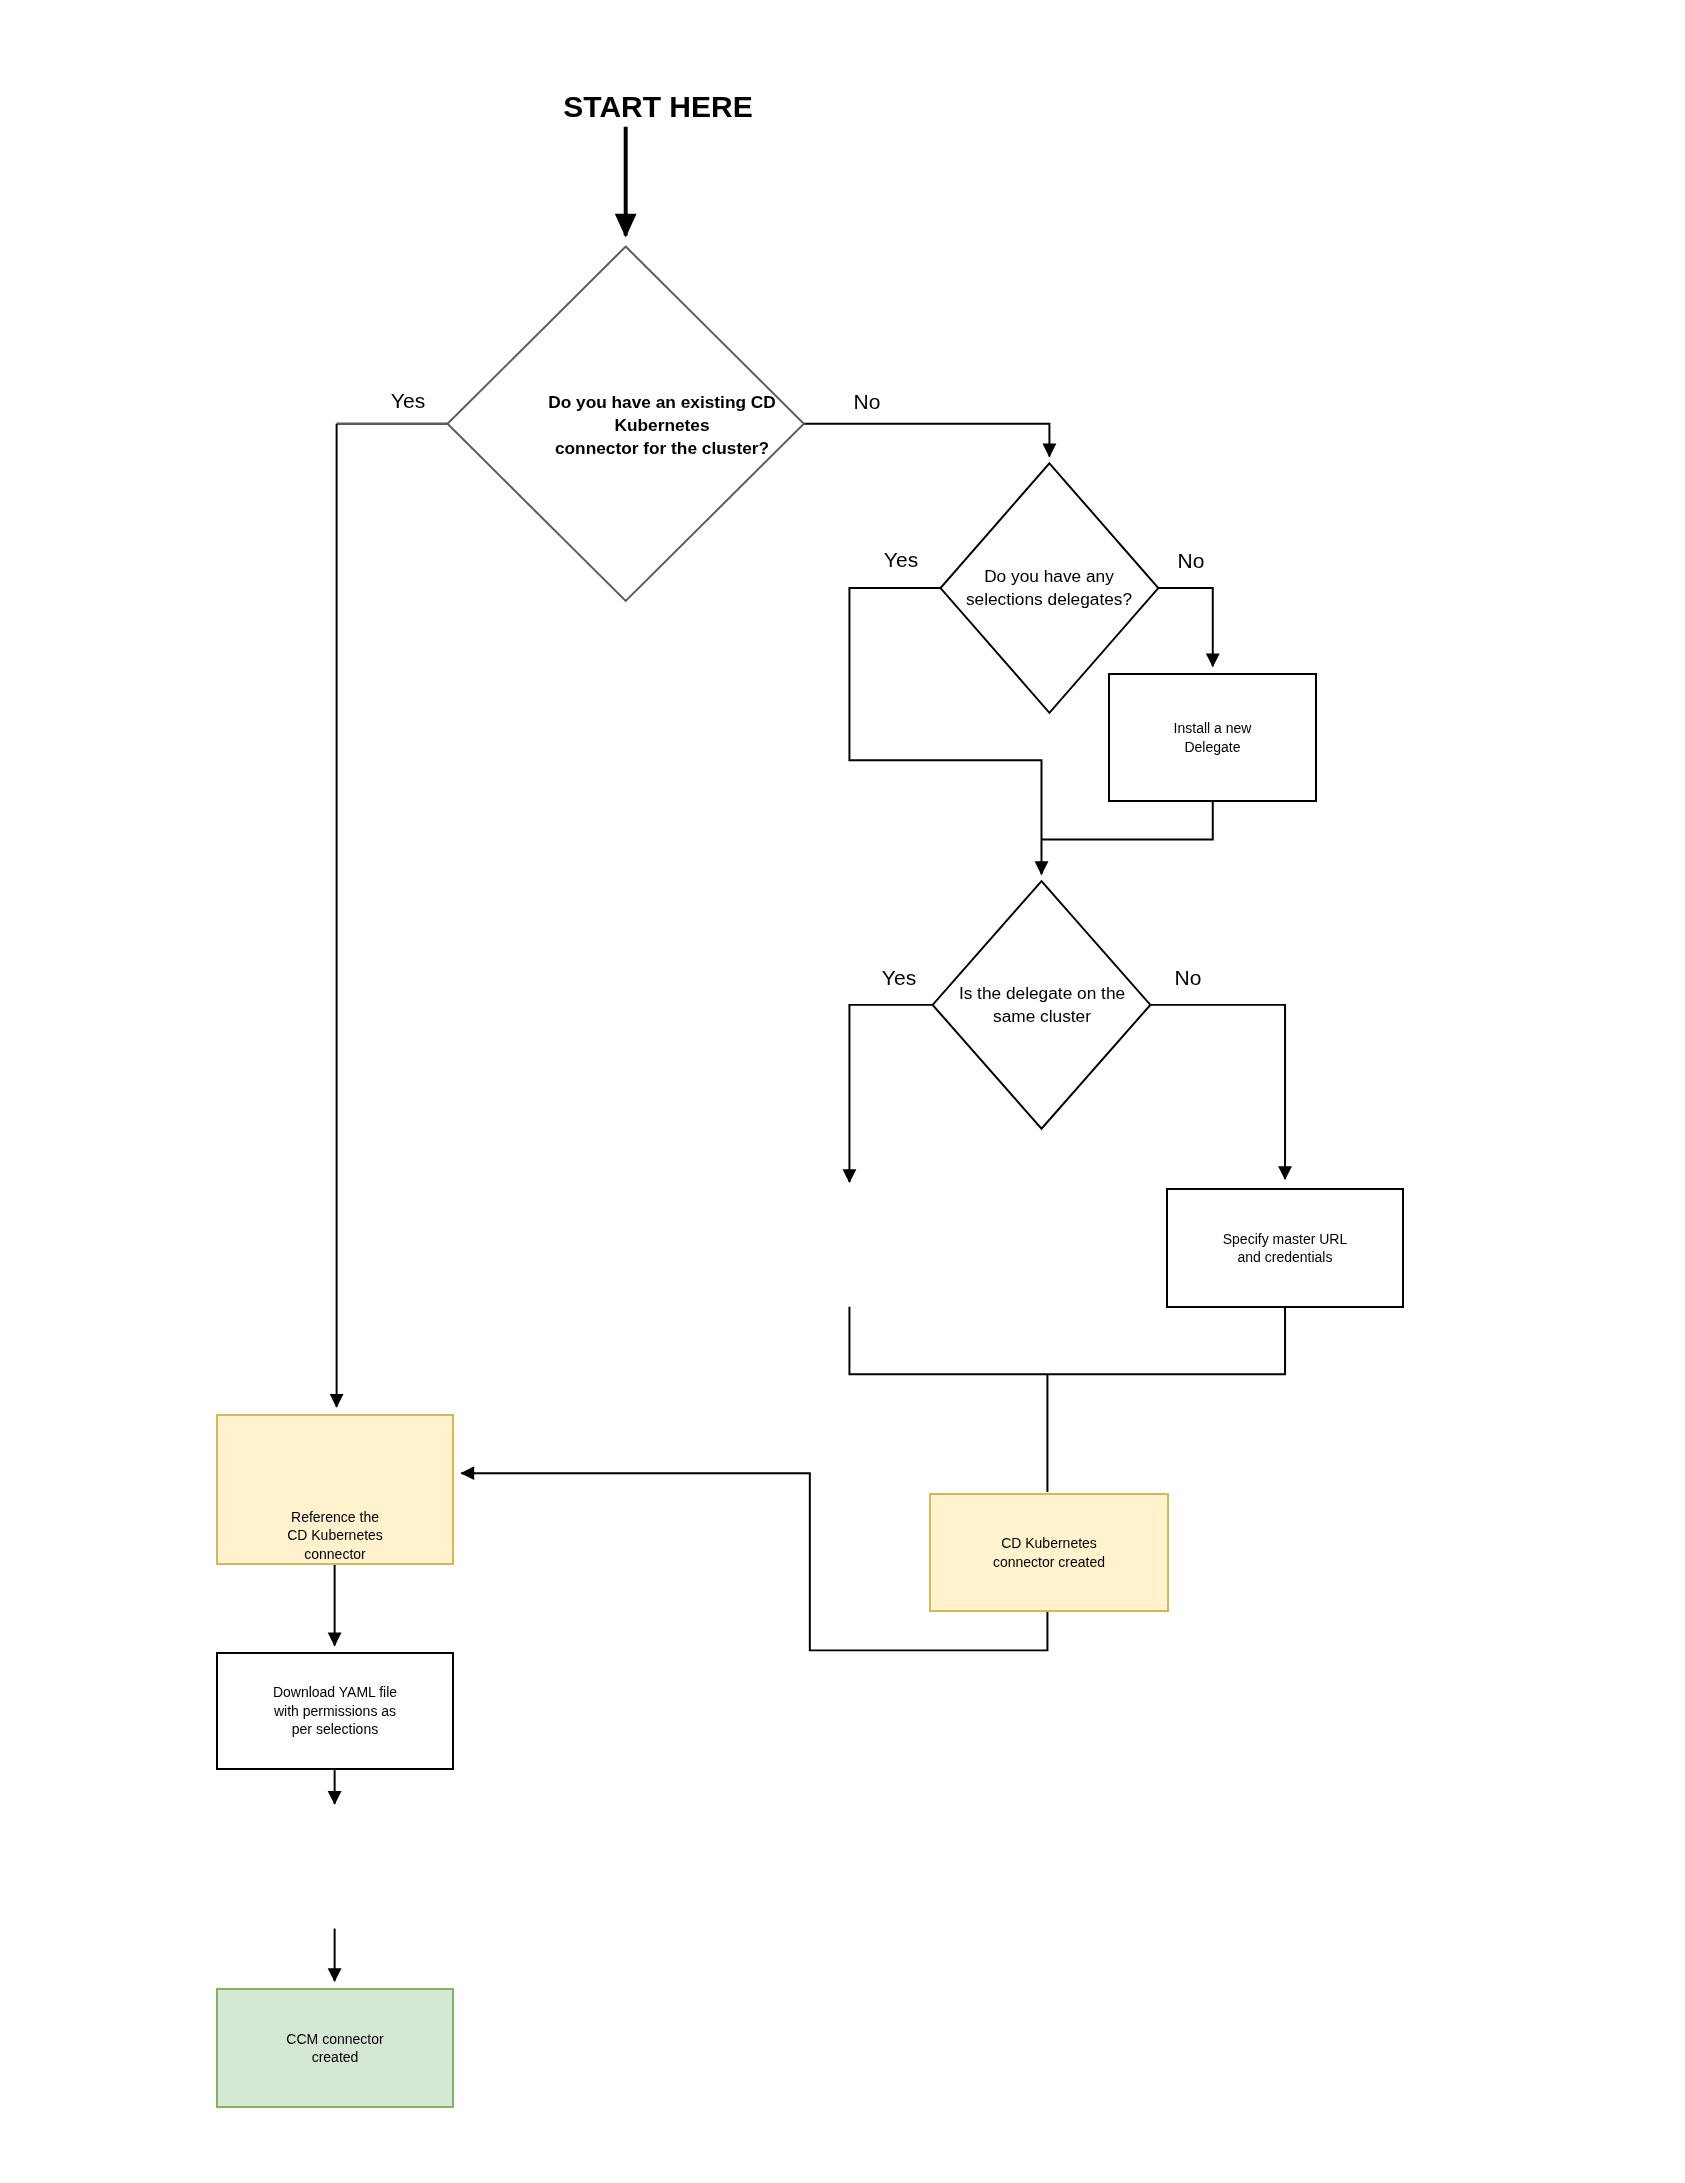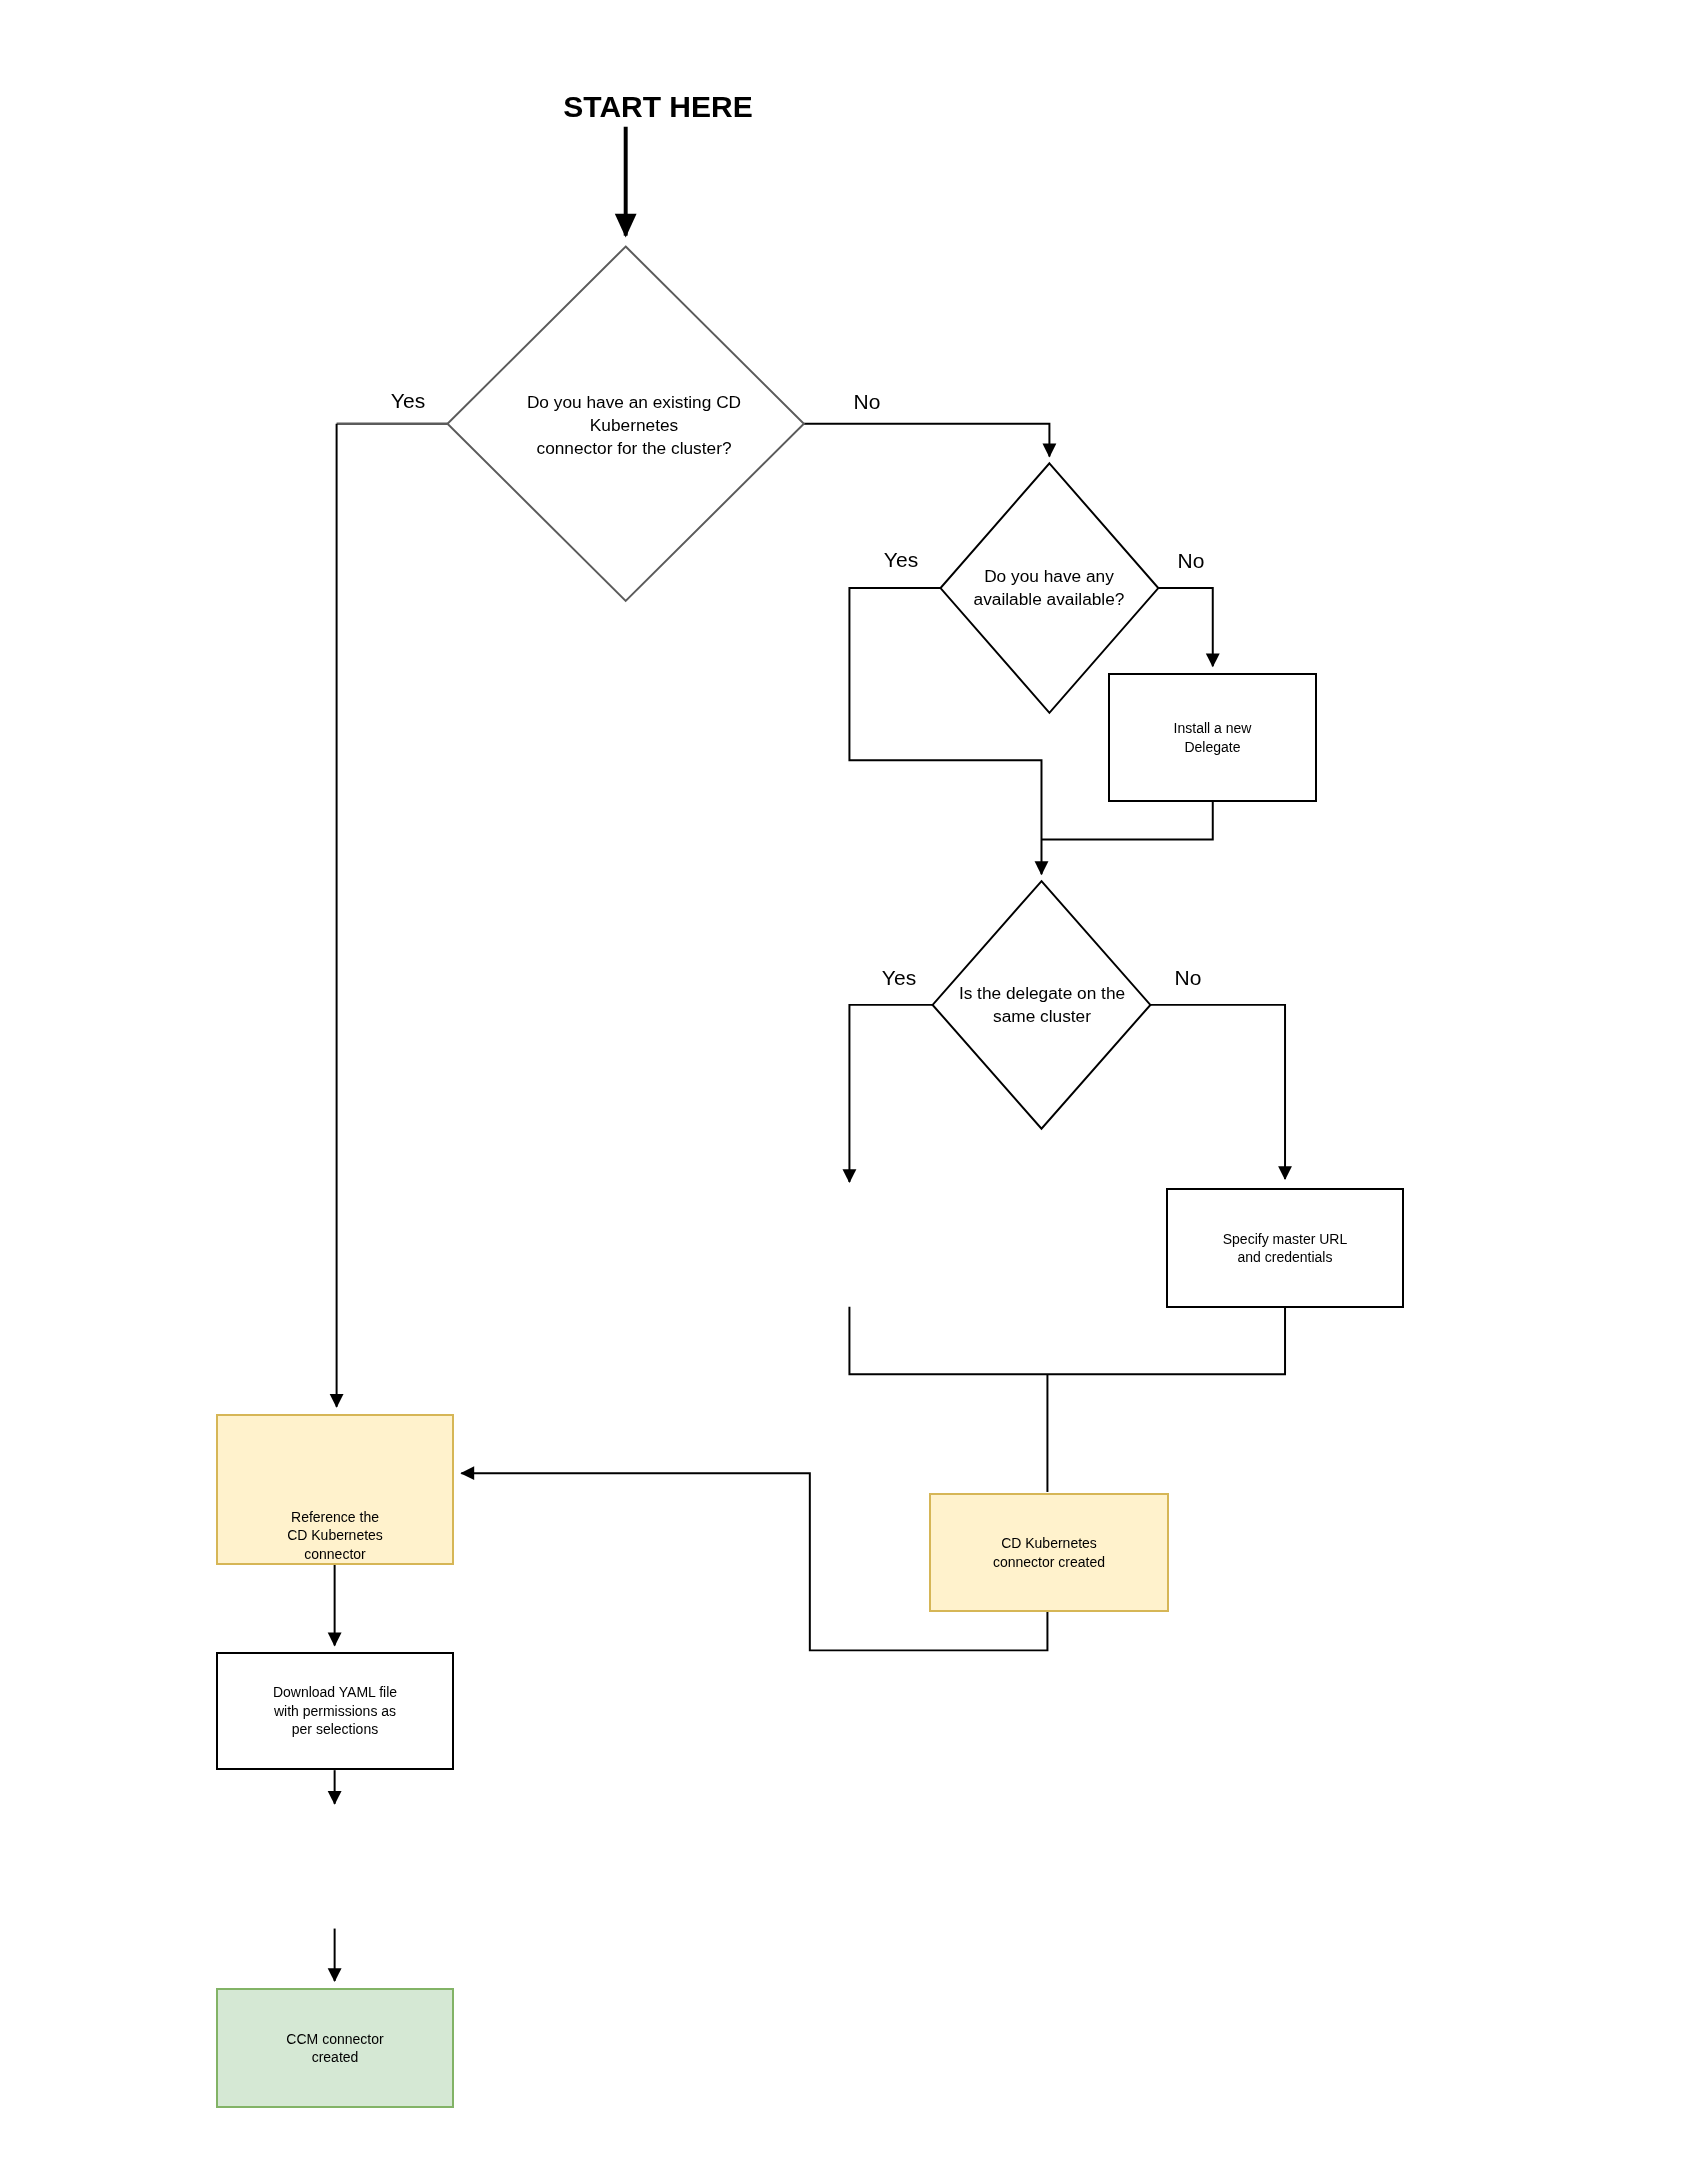--- a/index.html
+++ b/index.html
@@ -124,25 +124,25 @@
 
     <g>
       <polygon class="decision lighter" points="632,249 812,428 632,607 452,428"></polygon>
       <polygon class="decision" points="1060,468 1170,594 1060,720 950,594"></polygon>
       <polygon class="decision" points="1052,890 1162,1015 1052,1140 942,1015"></polygon>
     </g>
   </svg>
 
   <div class="title" style="left:634px; top:107px;">START HERE</div>
 
-  <div class="dlabel pre" style="left:634px; top:425px; width:337px;">Do you have an existing CD
+  <div class="dlabel pre" style="left:662px; top:425px; width:337px;font-weight:bold;">Do you have an existing CD
 Kubernetes
 connector for the cluster?</div>
   <div class="dlabel pre" style="left:1049px; top:588px; width:228px;">Do you have any
-available available?</div>
+selections delegates?</div>
   <div class="dlabel pre" style="left:1042px; top:1005px; width:248px;">Is the delegate on the
 same cluster</div>
 
   <div class="elabel" style="left:408px; top:401px;">Yes</div>
   <div class="elabel" style="left:867px; top:402px;">No</div>
   <div class="elabel" style="left:901px; top:560px;">Yes</div>
   <div class="elabel" style="left:1191px; top:561px;">No</div>
   <div class="elabel" style="left:899px; top:978px;">Yes</div>
   <div class="elabel" style="left:1188px; top:978px;">No</div>
 

